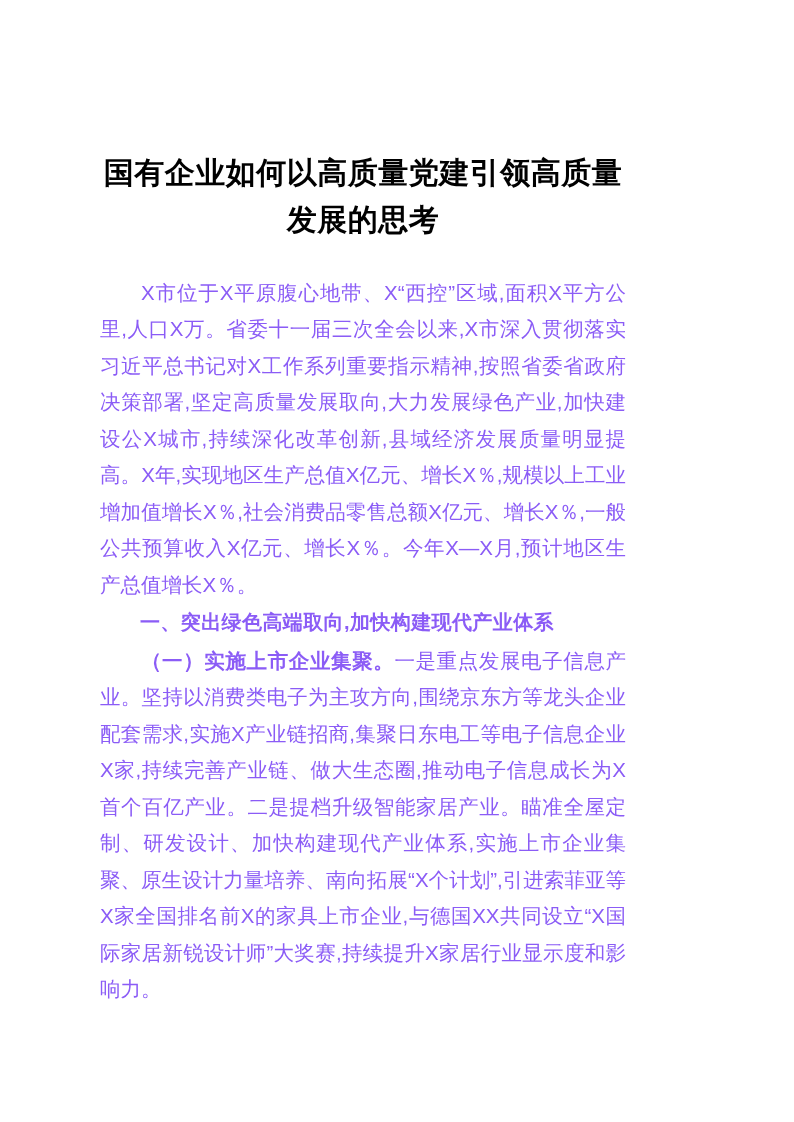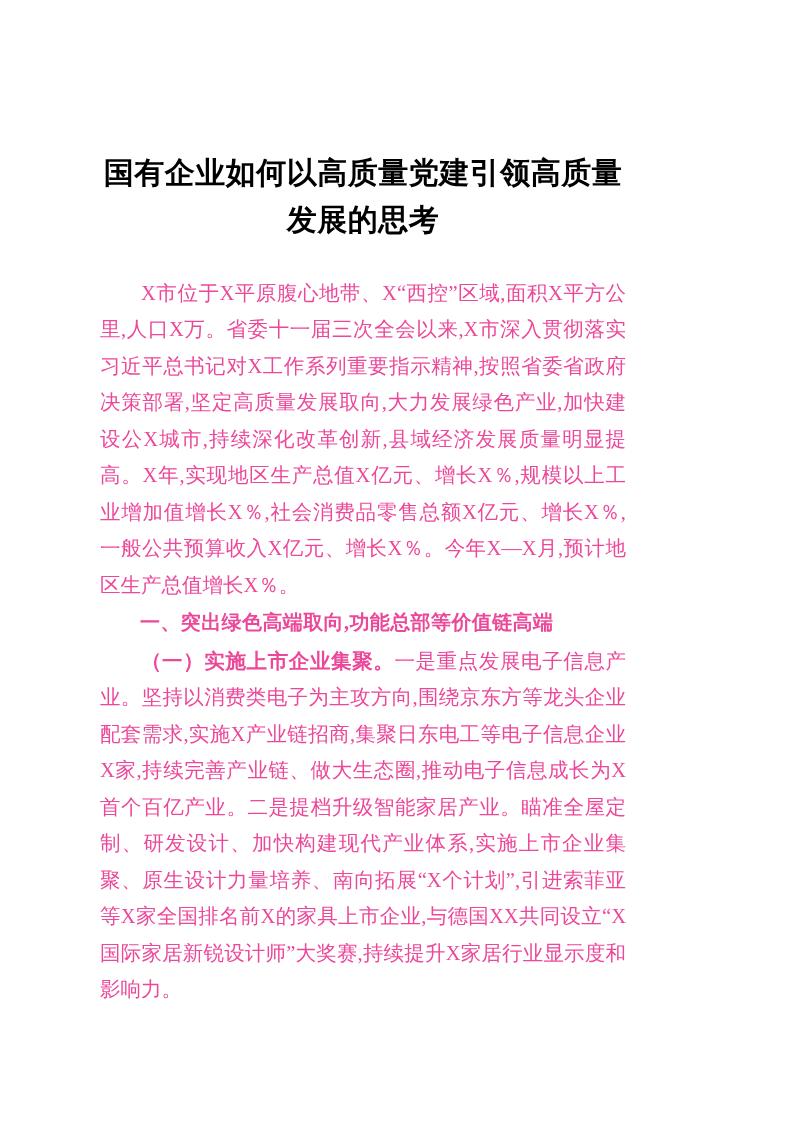--- a/index.html
+++ b/index.html
@@ -25,28 +25,28 @@
     font-family: "DejaVu Serif", "Liberation Serif", serif;
     font-weight: bold;
     font-size: 30px;
     line-height: 1.55;
     text-align: center;
     letter-spacing: 0.5px;
     margin: 0 0 32px 0;
     color: #000;
   }
   .para {
-    font-family: Liberation Serif, serif;
+    font-family: Liberation Sans, sans-serif;
     font-size: 20.5px;
     line-height: 1.78;
     text-align: justify;
     text-justify: inter-ideograph;
     margin: 0 0 2px 0;
     text-indent: 2em;
-    color: #ec4899;
+    color: #8b5cf6;
     letter-spacing: 0px;
   }
   .para.heading {
     font-weight: bold;
     font-size: 20px;
     letter-spacing: 0.4px;
   }
   .para.sub {
     text-indent: 2em;
   }
@@ -56,19 +56,19 @@
 </style>
 </head>
 <body>
 
 <div class="page">
 
   <h1 class="doc-title">国有企业如何以高质量党建引领高质量发展的思考</h1>
 
   <p class="para">X市位于X平原腹心地带、X“西控”区域,面积X平方公里,人口X万。省委十一届三次全会以来,X市深入贯彻落实习近平总书记对X工作系列重要指示精神,按照省委省政府决策部署,坚定高质量发展取向,大力发展绿色产业,加快建设公X城市,持续深化改革创新,县域经济发展质量明显提高。X年,实现地区生产总值X亿元、增长X％,规模以上工业增加值增长X％,社会消费品零售总额X亿元、增长X％,一般公共预算收入X亿元、增长X％。今年X—X月,预计地区生产总值增长X％。</p>
 
-  <p class="para heading">一、突出绿色高端取向,功能总部等价值链高端</p>
+  <p class="para heading">一、突出绿色高端取向,加快构建现代产业体系</p>
 
   <p class="para sub">
     <span class="sub-lead">（一）实施上市企业集聚。</span><span>一是重点发展电子信息产业。坚持以消费类电子为主攻方向,围绕京东方等龙头企业配套需求,实施X产业链招商,集聚日东电工等电子信息企业X家,持续完善产业链、做大生态圈,推动电子信息成长为X首个百亿产业。二是提档升级智能家居产业。瞄准全屋定制、研发设计、加快构建现代产业体系,实施上市企业集聚、原生设计力量培养、南向拓展“X个计划”,引进索菲亚等X家全国排名前X的家具上市企业,与德国XX共同设立“X国际家居新锐设计师”大奖赛,持续提升X家居行业显示度和影响力。</span>
   </p>
 
 </div>
 
 </body></html>

